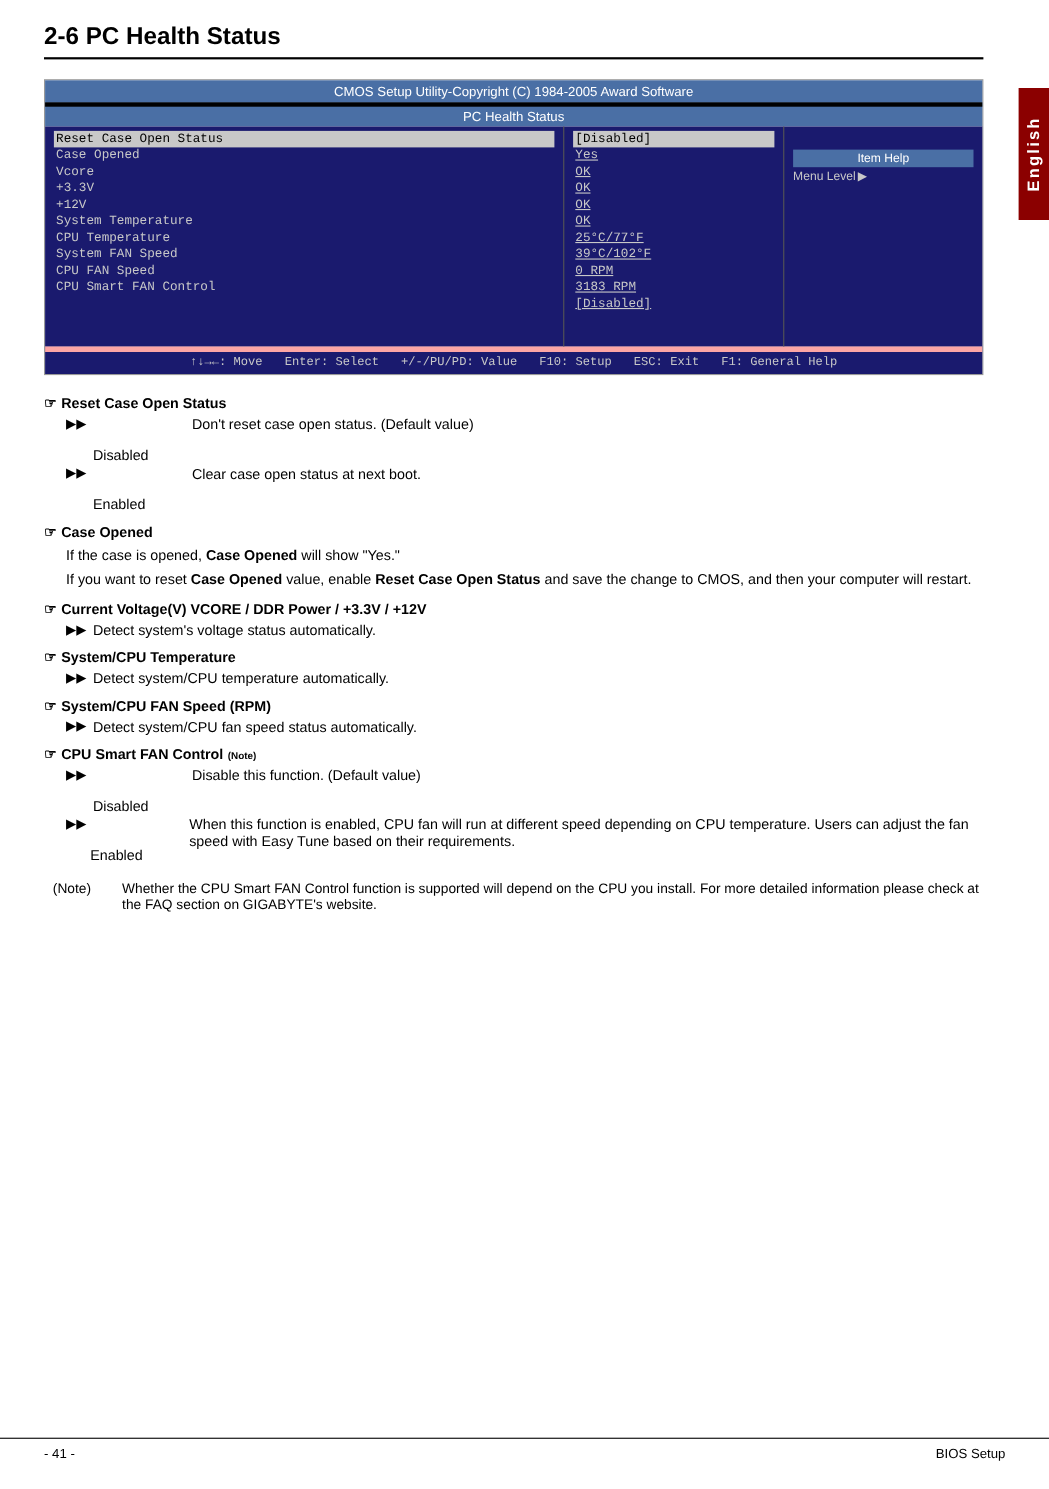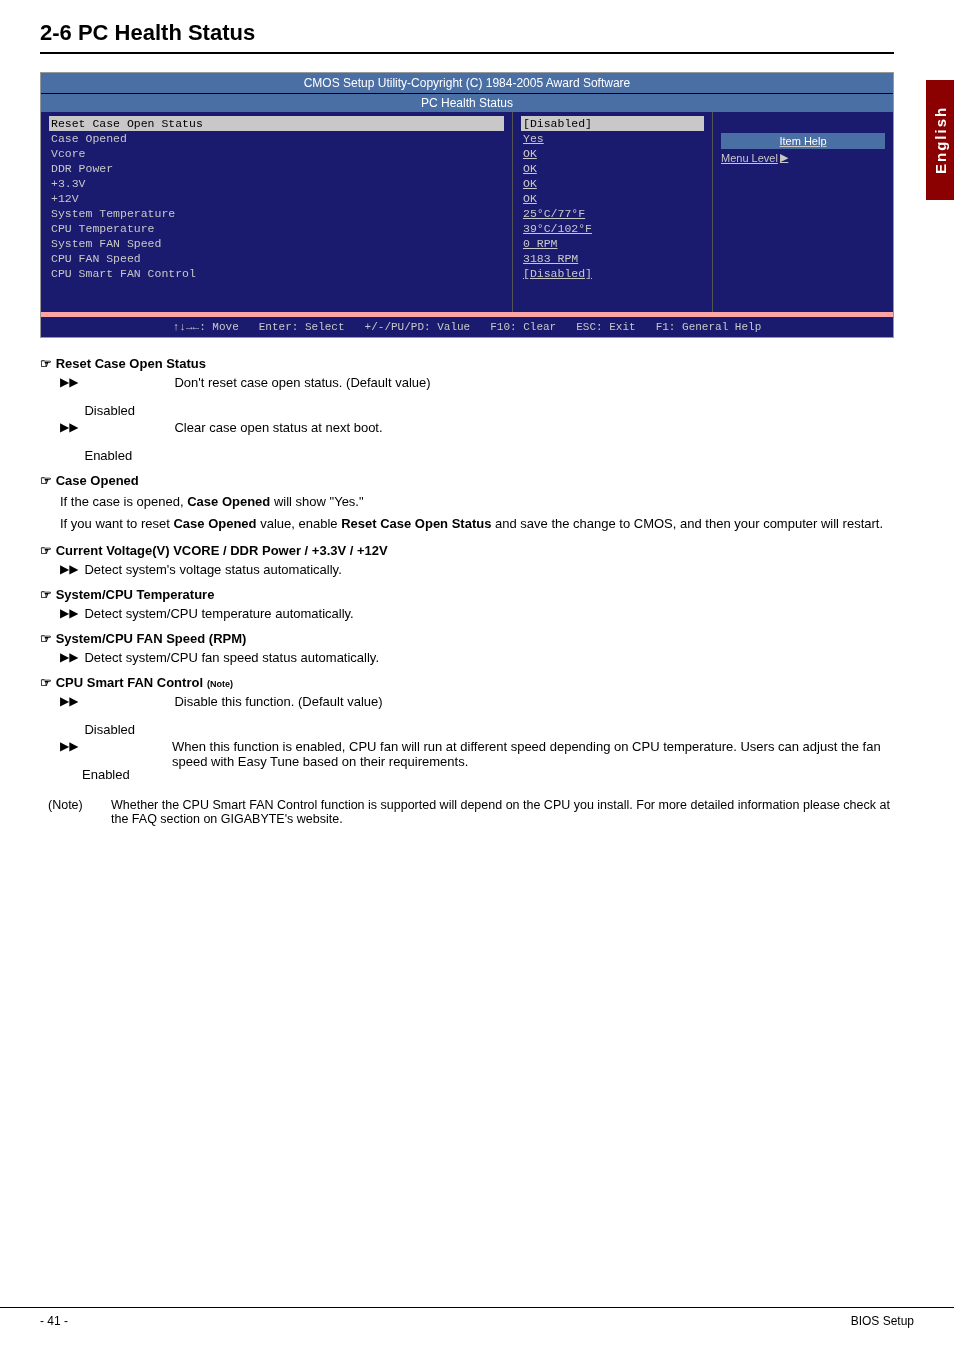--- a/index.html
+++ b/index.html
@@ -61,21 +61,21 @@
       padding: 3px;
       font-size: 12px;
     }
 
     .bios-header-sub {
       background: #4a6fa5;
       color: #fff;
       text-align: center;
       padding: 2px;
       font-size: 12px;
-      border-top: 1px solid #000000;
+      border-top: 4px solid #000000;
     }
 
     .bios-body {
       display: flex;
       background: #1a1a6e;
       color: #c8c8c8;
       min-height: 200px;
     }
 
     .bios-left {
@@ -88,21 +88,20 @@
       width: 200px;
       padding: 4px 8px;
       border-right: 1px solid #555;
       text-decoration: underline;
     }
 
     .bios-right {
       width: 180px;
       padding: 21px 8px;
       color: #c8c8c8;
-      text-decoration: underline;
     }
 
     .bios-row {
       display: flex;
       justify-content: space-between;
       padding: 1px 0;
       font-size: 11.5px;
       font-family: 'Courier New', monospace;
     }
 
@@ -245,21 +244,20 @@
 
   <div class="bios-box">
     <div class="bios-header">CMOS Setup Utility-Copyright (C) 1984-2005 Award Software</div>
     <div class="bios-header-sub">PC Health Status</div>
     <div class="bios-body">
       <div class="bios-left">
 
       <div class="bios-row selected" style="font-family: &quot;Courier New&quot;, monospace; font-size: 11.5px; padding: 1px 2px; background: rgb(200, 200, 200); color: rgb(0, 0, 0);">Reset Case Open Status</div>
           <div class="bios-row" style="font-family: &quot;Courier New&quot;, monospace; font-size: 11.5px; padding: 1px 2px;">Case Opened</div>
           <div class="bios-row" style="font-family: &quot;Courier New&quot;, monospace; font-size: 11.5px; padding: 1px 2px;">Vcore</div>
-          <div class="bios-row" style="font-family: &quot;Courier New&quot;, monospace; font-size: 11.5px; padding: 1px 2px;">DDR Power</div>
           <div class="bios-row" style="font-family: &quot;Courier New&quot;, monospace; font-size: 11.5px; padding: 1px 2px;">+3.3V</div>
           <div class="bios-row" style="font-family: &quot;Courier New&quot;, monospace; font-size: 11.5px; padding: 1px 2px;">+12V</div>
           <div class="bios-row" style="font-family: &quot;Courier New&quot;, monospace; font-size: 11.5px; padding: 1px 2px;">System Temperature</div>
           <div class="bios-row" style="font-family: &quot;Courier New&quot;, monospace; font-size: 11.5px; padding: 1px 2px;">CPU Temperature</div>
           <div class="bios-row" style="font-family: &quot;Courier New&quot;, monospace; font-size: 11.5px; padding: 1px 2px;">System FAN Speed</div>
           <div class="bios-row" style="font-family: &quot;Courier New&quot;, monospace; font-size: 11.5px; padding: 1px 2px;">CPU FAN Speed</div>
           <div class="bios-row" style="font-family: &quot;Courier New&quot;, monospace; font-size: 11.5px; padding: 1px 2px;">CPU Smart FAN Control</div>
         </div>
       <div class="bios-middle">
 
@@ -282,21 +280,21 @@
           <span class="menu-arrow">▶</span>
         </div>
       </div>
     </div>
     <div class="bios-footer">
       <div class="bios-footer-row">
 
       <span>↑↓→←: Move</span>
           <span>Enter: Select</span>
           <span>+/-/PU/PD: Value</span>
-          <span>F10: Clear</span>
+          <span>F10: Setup</span>
           <span>ESC: Exit</span>
           <span>F1: General Help</span>
         </div>
     </div>
   </div>
 
   <div id="sections-container">
       <div class="section">
         <div class="section-title">
           <span class="section-icon">☞</span> 

